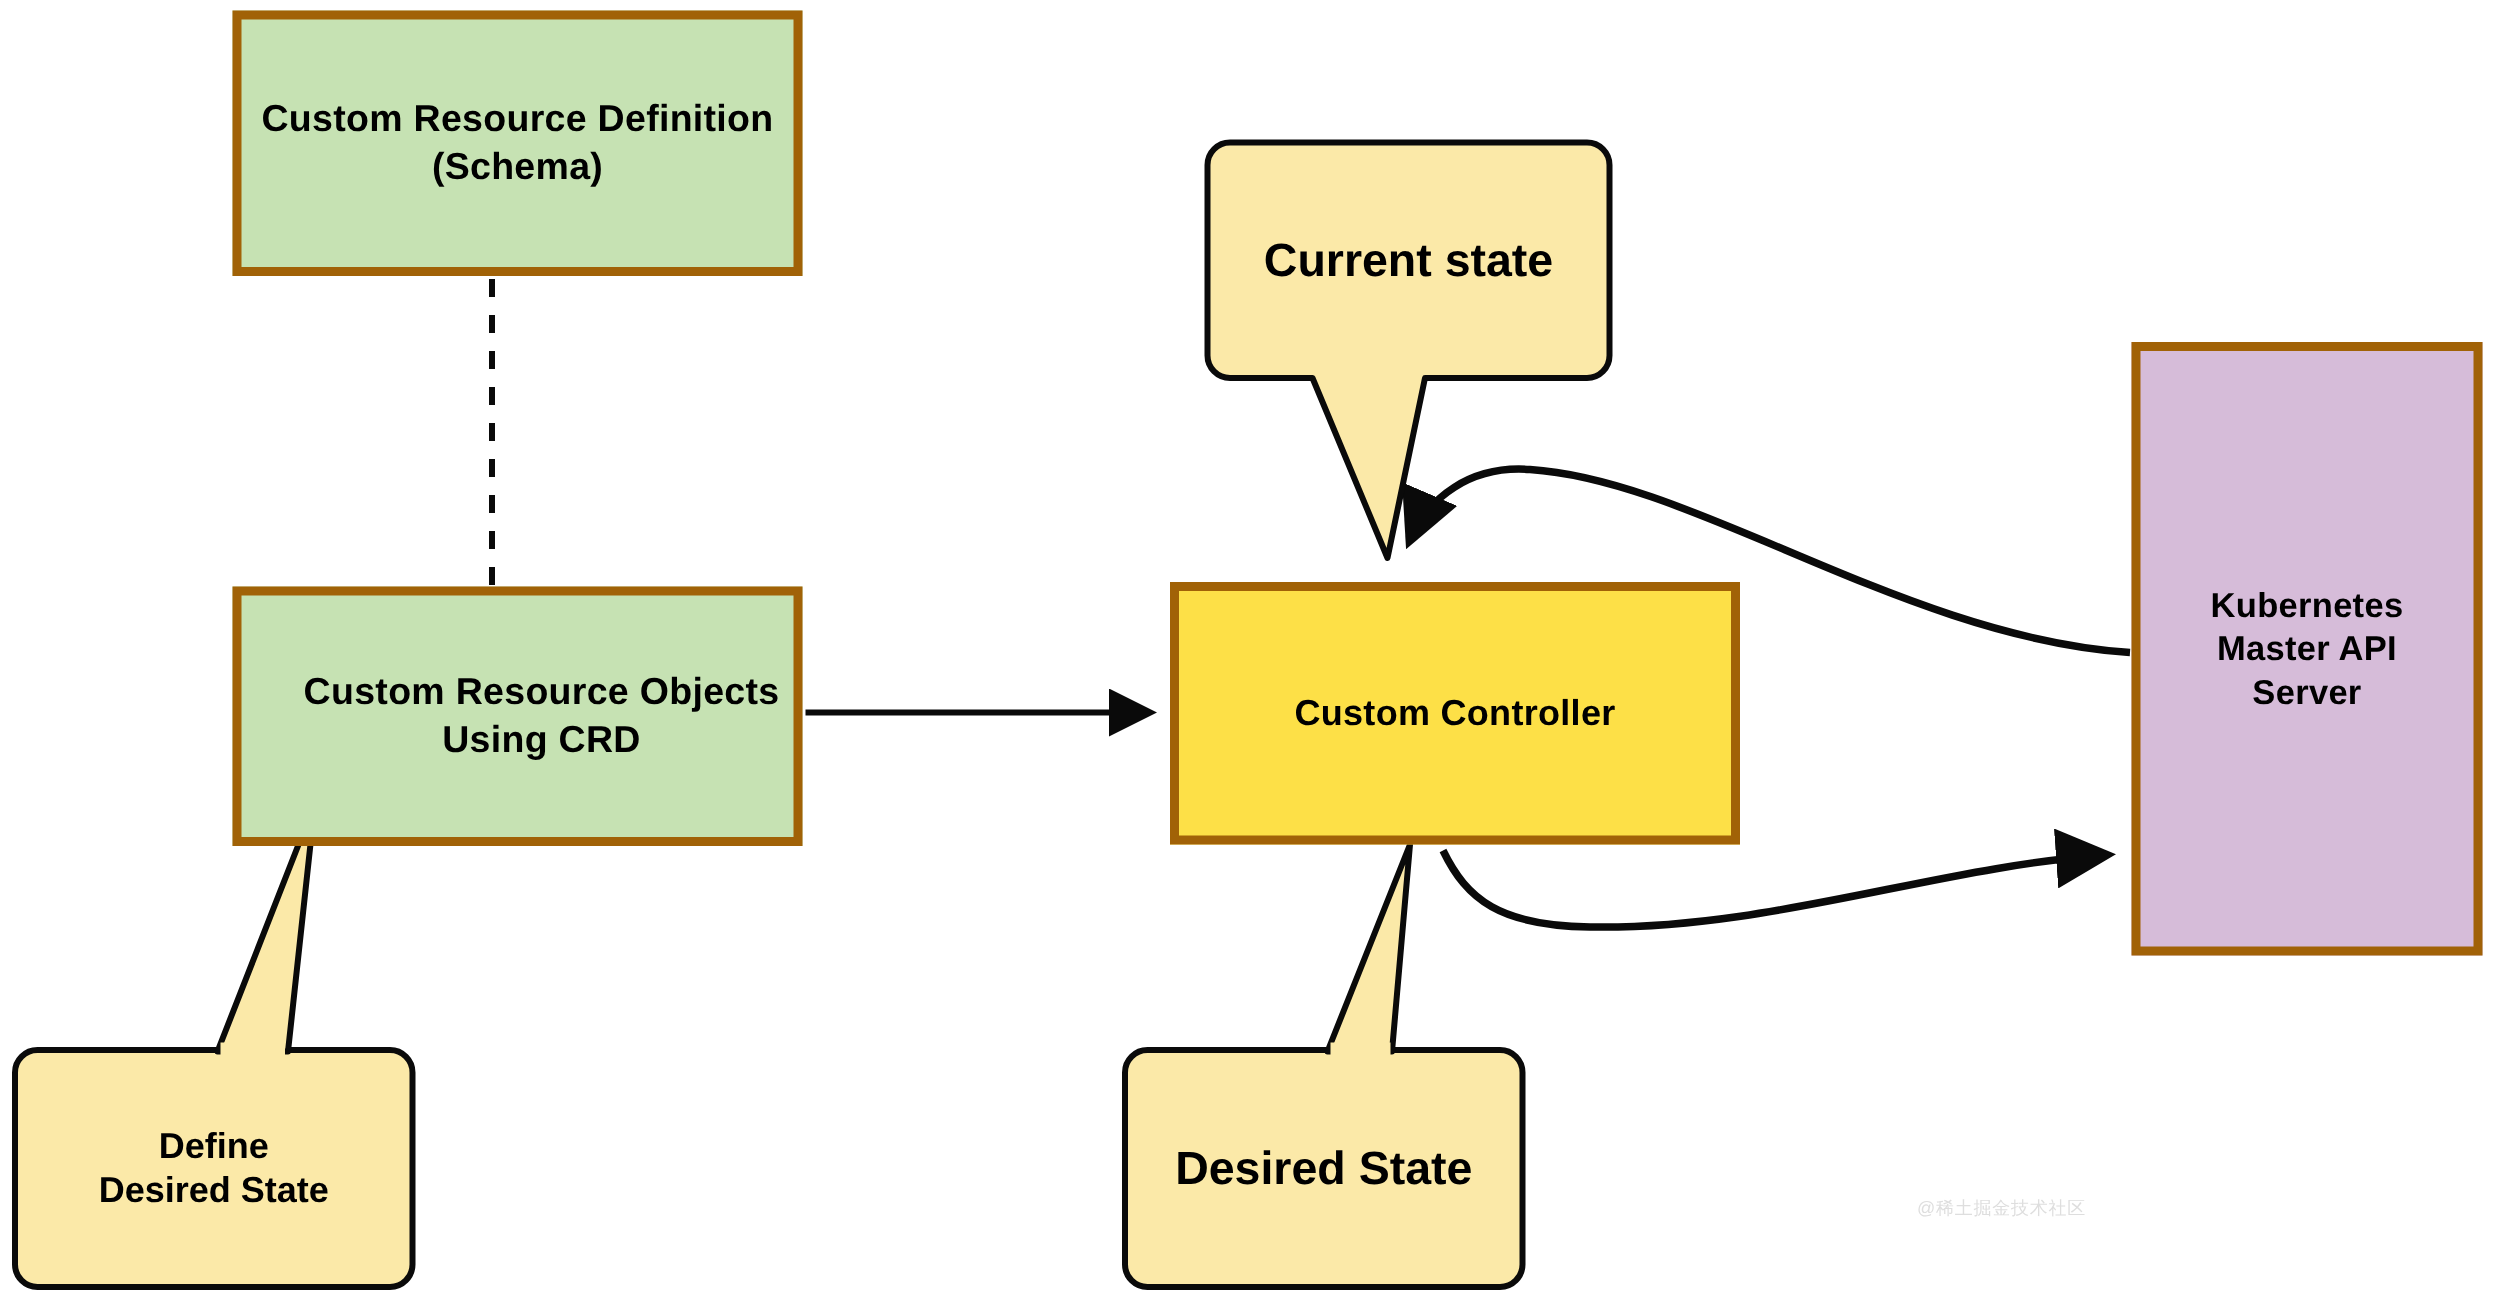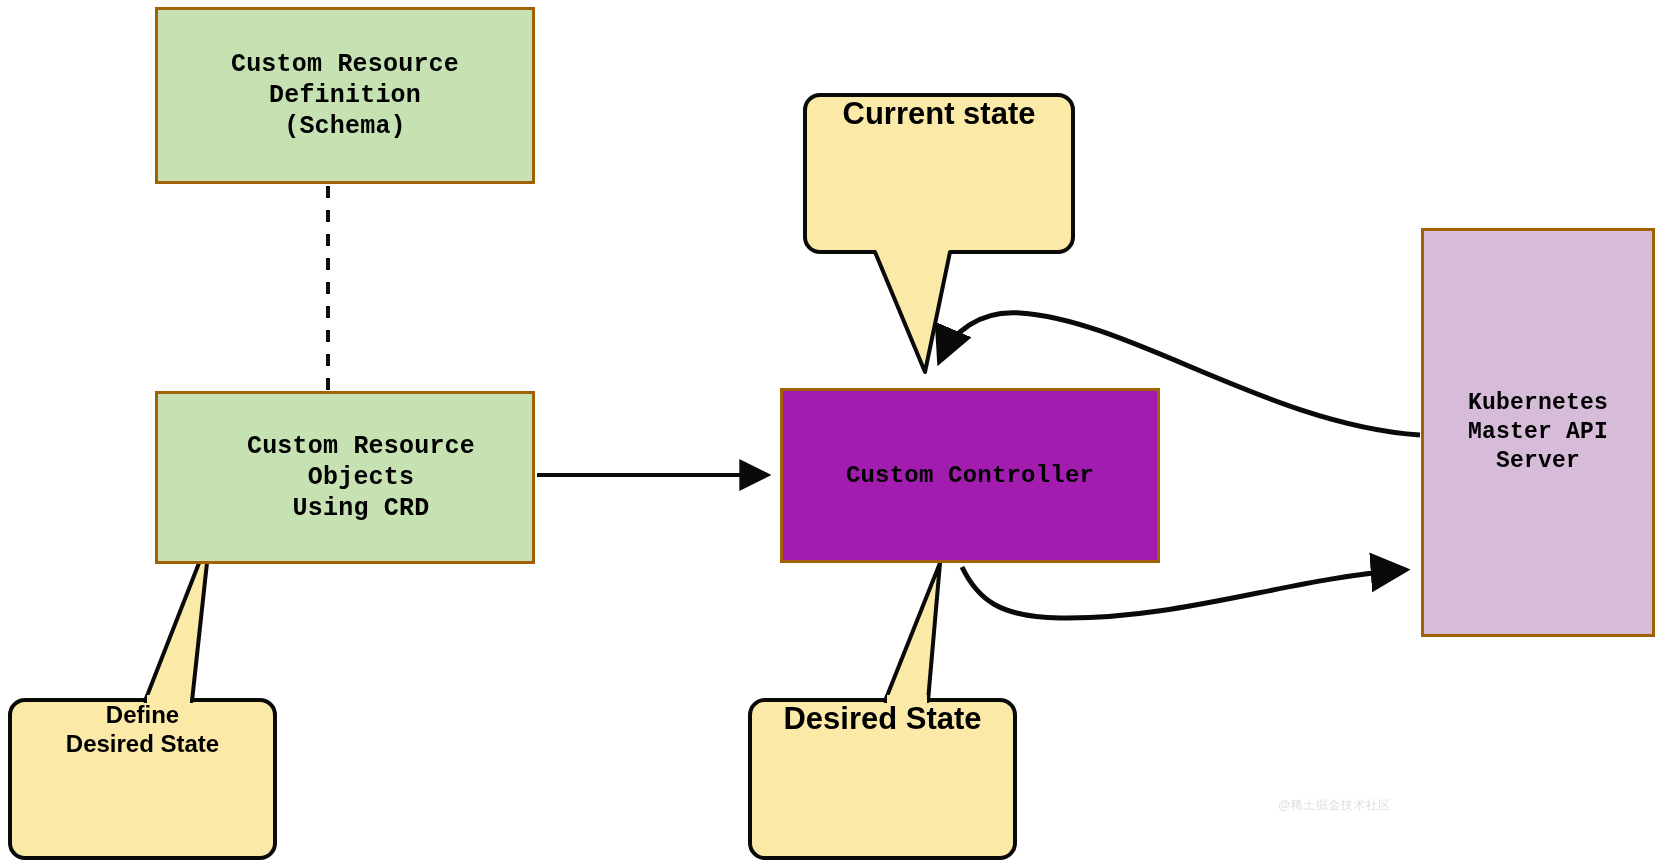--- a/index.html
+++ b/index.html
@@ -27,25 +27,24 @@
     align-items: center;
     justify-content: center;
     text-align: center;
     color: #000000;
     font-weight: bold;
     line-height: 1.25;
     white-space: pre-line;
     z-index: 3;
   }
   .rect {
-    border: 3px solid #a16207;
-    font-family: Liberation Mono, monospace;
+    border: 6px solid #a16207;
   }
   .green  { background: #c6e2b3; }
-  .blue   { background: #a21caf; }
+  .blue   { background: #fde047; }
   .purple { background: #d6bcd9; }
 
   
   #crd-box {
     left: 155px; top: 7px; width: 380px; height: 177px;
     font-size: 25px; letter-spacing: 0.2px;
   }
   #cro-box {
     left: 155px; top: 391px; width: 380px; height: 173px;
     font-size: 25px; letter-spacing: 0.2px; padding-left: 32px;
@@ -56,21 +55,21 @@
   }
   #api-box {
     left: 1421px; top: 228px; width: 234px; height: 409px;
     font-size: 23px; letter-spacing: 0.2px;
   }
 
   
   .callout-label {
     position: absolute;
     display: flex;
-    align-items: flex-start;
+    align-items: center;
     justify-content: center;
     text-align: center;
     color: #000000;
     font-weight: bold;
     white-space: pre-line;
     line-height: 1.22;
     z-index: 4;
     pointer-events: none;
   }
   #current-state-label {

